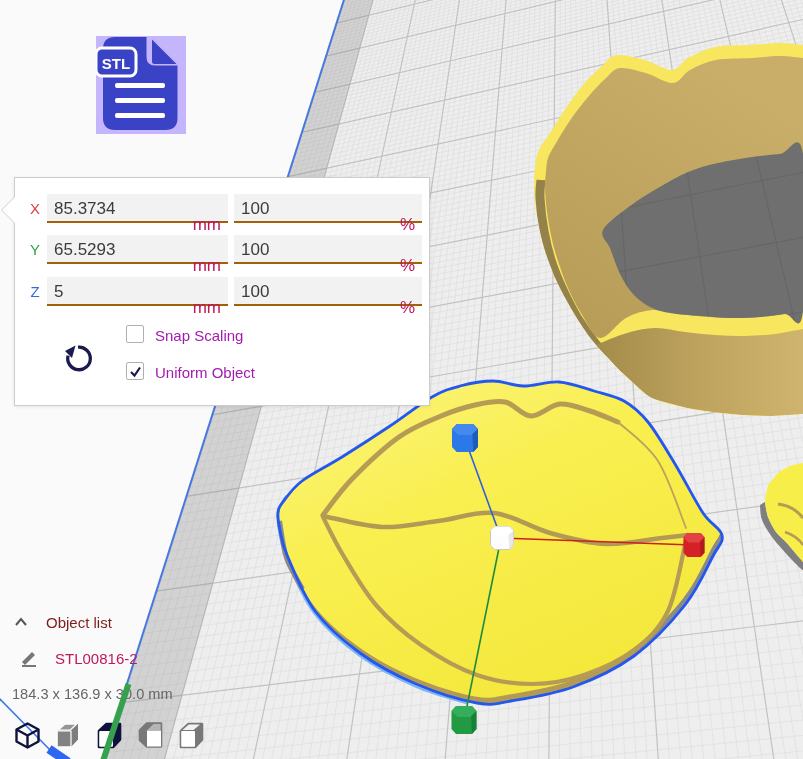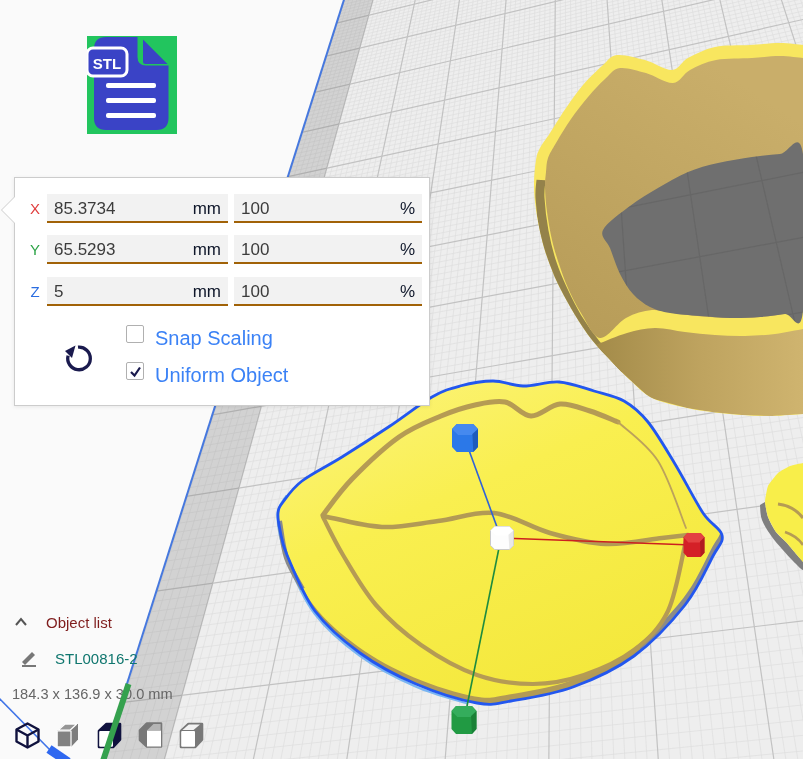--- a/index.html
+++ b/index.html
@@ -1,21 +1,21 @@
 <!DOCTYPE html>
 <html><head><meta charset="utf-8"><style>
 *{margin:0;padding:0;box-sizing:border-box}
 body{width:803px;height:759px;position:relative;overflow:hidden;font-family:"Liberation Sans",sans-serif;background:#fafafa}
 .panel{position:absolute;left:14px;top:177px;width:416px;height:229px;background:#fff;border:1px solid #ccc;box-shadow:0 1px 4px rgba(0,0,0,0.08);z-index:5}
 .notch{position:absolute;left:2px;top:197px;width:0;height:0;border-top:13px solid transparent;border-bottom:13px solid transparent;border-right:13px solid #fff;z-index:6;filter:drop-shadow(-1px 0 0 #ccc)}
 .axl{position:absolute;width:22px;text-align:center;font-size:15px}
 .fld{position:absolute;height:29px;background:#f2f2f2;border-bottom:2px solid #a16207;font-size:17px;color:#3c3c3c;line-height:29px;padding-left:7px}
-.unit{position:absolute;right:7px;top:0;color:#0f172a}
+.unit{position:absolute;right:7px;top:16px;color:#be185d}
 .cb{position:absolute;width:18px;height:18px;background:#fff;border:1px solid #b0b0b0;border-radius:2px}
-.cblab{position:absolute;font-size:20px;color:#3b82f6;white-space:nowrap}
+.cblab{position:absolute;font-size:15px;color:#a21caf;white-space:nowrap}
 .btxt{position:absolute;font-size:15px;color:#666;z-index:4}
 </style></head><body>
 <svg width="803" height="759" viewBox="0 0 803 759" style="position:absolute;left:0;top:0">
     <defs>
 <clipPath id="plate">
         <polygon points="350.6,-21.1 28.0,995.9 900,800 900,-60"></polygon>
       </clipPath>
 <clipPath id="floorclip">
         <path d="M 603.0 230.0 C 606.3 223.0 620.8 213.0 630.0 206.0 C 639.2 199.0 648.3 193.7 658.0 188.0 C 667.7 182.3 678.0 176.2 688.0 172.0 C 698.0 167.8 707.3 165.5 718.0 163.0 C 728.7 160.5 741.7 158.5 752.0 157.0 C 762.3 155.5 771.5 154.5 780.0 154.0 C 788.5 153.5 799.2 127.8 803.0 154.0 C 806.8 180.2 806.0 284.3 803.0 311.0 C 800.0 337.7 792.2 313.0 785.0 314.0 C 777.8 315.0 769.2 316.3 760.0 317.0 C 750.8 317.7 740.0 318.2 730.0 318.0 C 720.0 317.8 710.0 316.8 700.0 316.0 C 690.0 315.2 678.3 314.5 670.0 313.0 C 661.7 311.5 656.2 310.2 650.0 307.0 C 643.8 303.8 638.0 299.5 633.0 294.0 C 628.0 288.5 623.8 281.7 620.0 274.0 C 616.2 266.3 612.8 255.3 610.0 248.0 C 607.2 240.7 599.7 237.0 603.0 230.0 Z"></path>
       </clipPath>
@@ -383,21 +383,21 @@
     <polygon points="451.5,711.0 456.0,706.0 472.0,706.0 476.5,711.0 476.5,729.0 472.0,734.0 456.0,734.0 451.5,729.0" fill="#219a43"></polygon>
     <path d="M 451.5 711.0 L 456.0 706.0 L 472.0 706.0 L 476.5 711.0 L 470.6 717.1 L 457.4 717.1 Z" fill="#37b060" opacity="0.85"></path>
     <path d="M 476.5 711.0 L 476.5 729.0 L 472.0 734.0 L 471.1 716.1 Z" fill="#187a33" opacity="0.8"></path>
     <polygon points="490.5,530.6 494.6,526.5 509.4,526.5 513.5,530.6 513.5,545.4 509.4,549.5 494.6,549.5 490.5,545.4" fill="#fdfdfd" stroke="#c9c9c9" stroke-width="1"></polygon>
     <path d="M 490.5 530.6 L 494.6 526.5 L 509.4 526.5 L 513.5 530.6 L 508.1 535.6 L 495.9 535.6 Z" fill="#ffffff" opacity="0.85"></path>
     <path d="M 513.5 530.6 L 513.5 545.4 L 509.4 549.5 L 508.5 534.8 Z" fill="#e2e2e2" opacity="0.8"></path>
     <line x1="-2" y1="697" x2="52" y2="752" stroke="#3f74e8" stroke-width="1.6"></line>
     <line x1="49" y1="749" x2="68" y2="762" stroke="#2f68f0" stroke-width="9"></line>
     <text x="12" y="699" font-family="Liberation Sans, sans-serif" font-size="14.6" fill="#666">184.3 x 136.9 x 30.0 mm</text>
   </svg>
-<div style="position:absolute;left:87px;top:36px;width:90px;height:98px;background:#22c55e;z-index:4">
+<div style="position:absolute;left:96px;top:36px;width:90px;height:98px;background:#c4b5fd;z-index:4">
 <svg width="90" height="98" viewBox="0 0 90 98">
 <path d="M 7 13 Q 7 1 19 1 L 50.5 1 L 50.5 21 Q 50.5 29.5 59 29.5 L 81.5 29.5 L 81.5 82 Q 81.5 94 69.5 94 L 19 94 Q 7 94 7 82 Z" fill="#3a43c6"></path>
 <path d="M 56 3.5 L 80.5 28 L 58.5 28 Q 56 28 56 25.5 Z" fill="#3a43c6"></path>
 <rect x="0" y="12" width="40" height="28" rx="6" fill="#3a43c6" stroke="#fff" stroke-width="3"></rect>
 <text x="20" y="33" text-anchor="middle" font-family="Liberation Sans,sans-serif" font-size="15" font-weight="bold" fill="#fff">STL</text>
 <rect x="19" y="47" width="50" height="5" rx="2" fill="#fff"></rect>
 <rect x="19" y="62" width="50" height="5" rx="2" fill="#fff"></rect>
 <rect x="19" y="77" width="50" height="5" rx="2" fill="#fff"></rect>
 </svg></div>
 <div class="panel"></div>
@@ -425,21 +425,21 @@
  <div class="cblab" style="left:155px;top:364px">Uniform Object</div>
 </div>
 <svg class="btxt" style="left:14px;top:617px" width="14" height="10" viewBox="0 0 14 10">
     <path d="M 2 8 L 7 2 L 12 8" fill="none" stroke="#555" stroke-width="2"></path>
   </svg>
 <div class="btxt" style="left:46px;top:614px;color:#7f1d1d">Object list</div>
 <svg class="btxt" style="left:20px;top:650px" width="18" height="17" viewBox="0 0 18 17">
     <path d="M 2 12 L 12 2 L 15 5 L 5 15 Z" fill="#777"></path>
     <rect x="2" y="15" width="14" height="2" fill="#777"></rect>
   </svg>
-<div class="btxt" style="left:55px;top:650px;color:#0f766e">STL00816-2</div>
+<div class="btxt" style="left:55px;top:650px;color:#be185d">STL00816-2</div>
 <svg style="position:absolute;left:15px;top:722px;z-index:6" width="25" height="27" viewBox="0 0 25 27">
     <g stroke="#10123e" stroke-width="2.4" fill="none" stroke-linejoin="round">
       <polygon points="12.5,1.5 23.5,7.5 23.5,19.5 12.5,25.5 1.5,19.5 1.5,7.5"></polygon>
       <path d="M 1.5 7.5 L 12.5 13.5 L 23.5 7.5 M 12.5 13.5 L 12.5 25.5"></path>
     </g>
   </svg>
 <svg style="position:absolute;left:55px;top:722px;z-index:6" width="25" height="27" viewBox="0 0 25 27">
     <g stroke="#fff" stroke-width="1.2" stroke-linejoin="round">
       <path d="M 2 9 L 9.5 2 L 23 2 L 23 17.5 L 16 25 L 2 25 Z" fill="#7d7d7d" stroke="none"></path>
       <rect x="2.2" y="9" width="13.8" height="15.8" fill="#828282"></rect>

